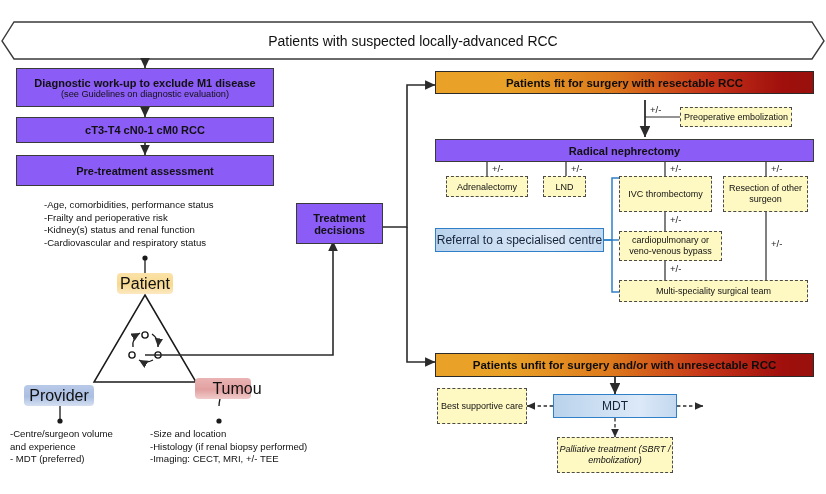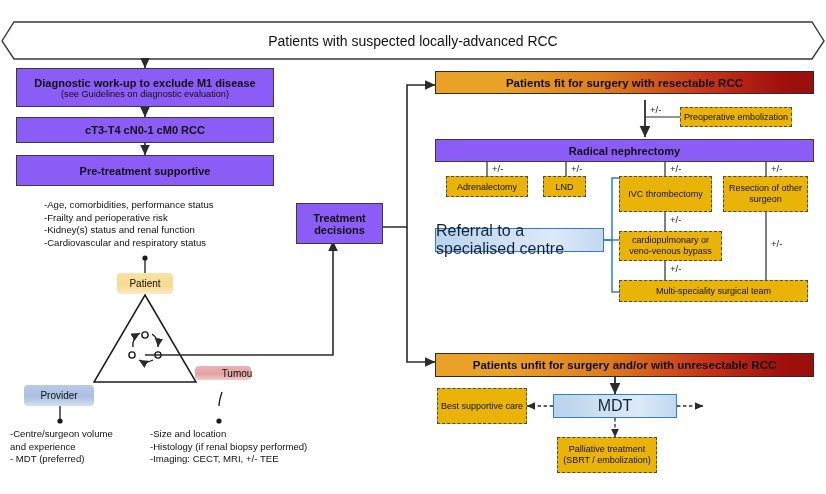--- a/index.html
+++ b/index.html
@@ -5,21 +5,21 @@
   html,body{margin:0;padding:0;background:#ffffff;}
   body{
     width:826px;height:494px;position:relative;overflow:hidden;
     font-family:"Liberation Sans","DejaVu Sans",sans-serif;
     color:#111111;
   }
   #canvas{position:absolute;left:0;top:0;width:826px;height:494px;}
   .svgl{position:absolute;left:0;top:0;width:826px;height:494px;pointer-events:none;}
   .node{position:absolute;box-sizing:border-box;display:flex;align-items:center;justify-content:center;text-align:center;}
   .solidbox{border:1.4px solid #3a3a3a;background:#8b5cf6;}
-  .dashbox{border:1.3px dashed #4a4a4a;background:#eab308;}
+  .dashbox{border:1.3px dashed #4a4a4a;background:#fef9c3;}
   .t9{font-size:9px;}
   .t11b{font-size:11px;font-weight:bold;}
   .lines{line-height:1.18;}
   .ital{font-size:9.2px;}
   .banner{
     position:absolute;display:flex;align-items:center;justify-content:center;
     box-sizing:border-box;
   }
   .bannerinner{
     position:relative;z-index:2;font-size:14px;
@@ -29,24 +29,24 @@
     border:1.3px solid #2b2b2b;
     background:linear-gradient(to right,#e9a227 0%,#e9a227 18%,#dd7a1c 46%,#c53418 72%,#a00f0c 92%,#98100c 100%);
     display:flex;align-items:center;justify-content:center;
   }
   .gradbar span{font-size:11.5px;font-weight:bold;color:#0d0d0d;}
   .bluebox{
     position:absolute;box-sizing:border-box;border:1.5px solid #2f80c9;
     background:linear-gradient(to right,#b9d3ec 0%,#cfe0f3 42%,#dce9f8 70%,#c3d8ef 100%);
     display:flex;align-items:center;justify-content:center;
   }
-  .bluebox span{font-size:16px;color:#15233a;}
+  .bluebox span{font-size:12px;color:#15233a;}
   .tagchip{
     position:absolute;box-sizing:border-box;border-radius:4px;
-    display:flex;align-items:center;justify-content:center;font-size:10px;
+    display:flex;align-items:center;justify-content:center;font-size:16px;
   }
   .chip-patient{background:linear-gradient(to bottom,#fbe2a8 0%,#f7d98f 55%,#fce8c2 100%);}
   .chip-provider{background:linear-gradient(to bottom,#b9c9e8 0%,#aabfe2 55%,#d5dff1 100%);}
   .chip-tumour{background:linear-gradient(to bottom,#eab4b4 0%,#e2a0a0 55%,#f0cccb 100%);}
   .pm{position:absolute;font-size:9.5px;color:#1a1a1a;}
   .txtblk{position:absolute;font-size:9.6px;line-height:1.32;color:#111;text-align:left;white-space:pre-line;}
 </style>
 </head>
 <body>
 
@@ -127,37 +127,37 @@
   <div class="node solidbox" style="left:16px;top:68px;width:258px;height:39px;flex-direction:column;">
     <div class="t11b">Diagnostic work-up to exclude M1 disease</div>
     <div class="ital">(see Guidelines on diagnostic evaluation)</div>
   </div>
 
   <div class="node solidbox" style="left:16px;top:117px;width:258px;height:26px;">
     <span class="t11b">cT3-T4 cN0-1 cM0 RCC</span>
   </div>
 
   <div class="node solidbox" style="left:16px;top:155px;width:258px;height:31px;">
-    <span class="t11b">Pre-treatment supportive</span>
+    <span class="t11b">Pre-treatment assessment</span>
   </div>
 
   <div class="txtblk" style="left:44px;top:199px;width:260px;">-Age, comorbidities, performance status
 -Frailty and perioperative risk
 -Kidney(s) status and renal function
 -Cardiovascular and respiratory status</div>
 
   <div class="tagchip chip-patient" style="left:117px;top:273px;width:56px;height:21px;">
     <span>Patient</span>
   </div>
 
   <div class="tagchip chip-provider" style="left:24px;top:385px;width:70px;height:21px;">
     <span>Provider</span>
   </div>
 
-  <div class="tagchip chip-tumour" style="left:195px;top:366px;width:56px;height:14px;padding-left:28px;">
+  <div class="tagchip chip-tumour" style="left:195px;top:378px;width:56px;height:21px;padding-left:28px;">
     <span>Tumou</span>
   </div>
 
   <div class="txtblk" style="left:10px;top:428px;width:130px;">-Centre/surgeon volume
 and experience
 - MDT (preferred)</div>
 
   <div class="txtblk" style="left:150px;top:428px;width:190px;">-Size and location
 -Histology (if renal biopsy performed)
 -Imaging: CECT, MRI, +/- TEE</div>
@@ -226,17 +226,17 @@
 
   <div class="bluebox" style="left:553px;top:394px;width:124px;height:24px;">
     <span>MDT</span>
   </div>
 
   <div class="node dashbox lines" style="left:437px;top:388px;width:90px;height:36px;">
     <span class="t9">Best supportive care</span>
   </div>
 
 
-  <div class="node dashbox lines" style="left:557px;top:437px;width:100px;height:36px;">
+  <div class="node dashbox lines" style="left:557px;top:437px;width:116px;height:36px;font-style:italic;">
     <span class="t9">Palliative treatment (SBRT / embolization)</span>
   </div>
 
 </div>
 
 </body></html>

